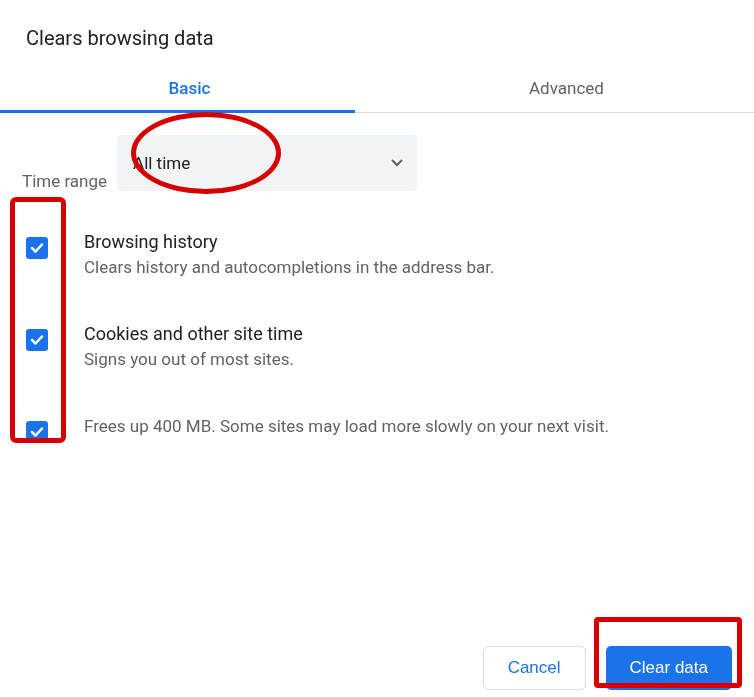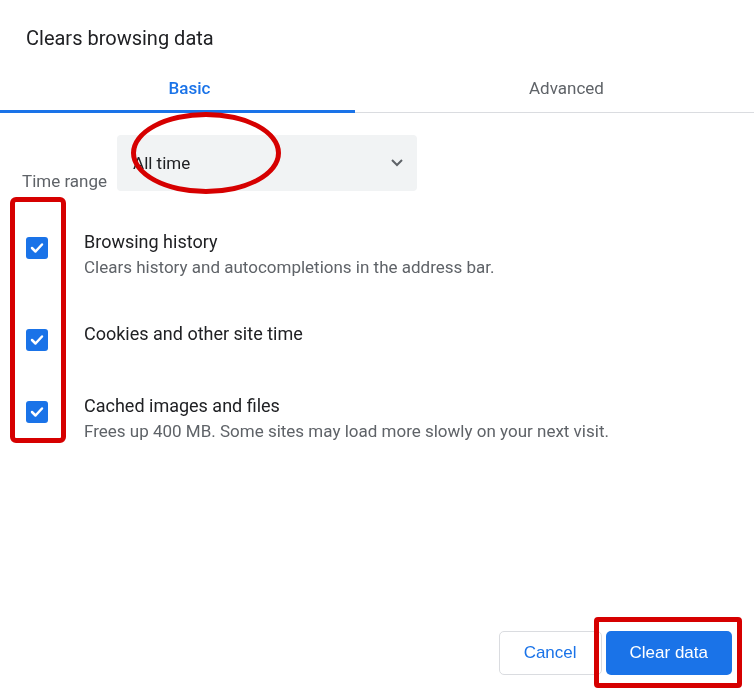--- a/index.html
+++ b/index.html
@@ -106,23 +106,23 @@
       margin-bottom: 4px;
     }
     .option-text .opt-desc {
       font-size: 17px;
       color: #5f6368;
       line-height: 1.35;
     }
     .footer {
       position: absolute;
       right: 22px;
-      bottom: 22px;
-      display: flex;
-      gap: 4px;
+      bottom: 7px;
+      display: flex;
+      gap: 20px;
     }
     .btn {
       height: 44px;
       padding: 0 24px;
       border-radius: 5px;
       font-size: 17px;
       font-weight: 500;
       cursor: pointer;
       display: inline-flex;
       align-items: center;
@@ -207,31 +207,31 @@
   </div>
 
   <div class="option-row">
     <div class="checkbox">
       <svg width="16" height="16" viewBox="0 0 16 16">
           <path d="M3 8 L6.5 11.5 L13 4.5" fill="none" stroke="#fff" stroke-width="2.5" stroke-linecap="round" stroke-linejoin="round"></path>
         </svg>
     </div>
     <div class="option-text">
       <div class="opt-title">Cookies and other site time</div>
+      <div class="opt-desc">Signs you out of most sites.</div>
     </div>
   </div>
 
   <div class="option-row">
     <div class="checkbox">
       <svg width="16" height="16" viewBox="0 0 16 16">
           <path d="M3 8 L6.5 11.5 L13 4.5" fill="none" stroke="#fff" stroke-width="2.5" stroke-linecap="round" stroke-linejoin="round"></path>
         </svg>
     </div>
     <div class="option-text">
-      <div class="opt-title">Cached images and files</div>
       <div class="opt-desc">Frees up 400 MB. Some sites may load more slowly on your next visit.</div>
     </div>
   </div>
 
 </div>
 
 <div class="footer">
   <button class="btn btn-cancel">Cancel</button>
   <button class="btn btn-primary">Clear data</button>
 </div>

